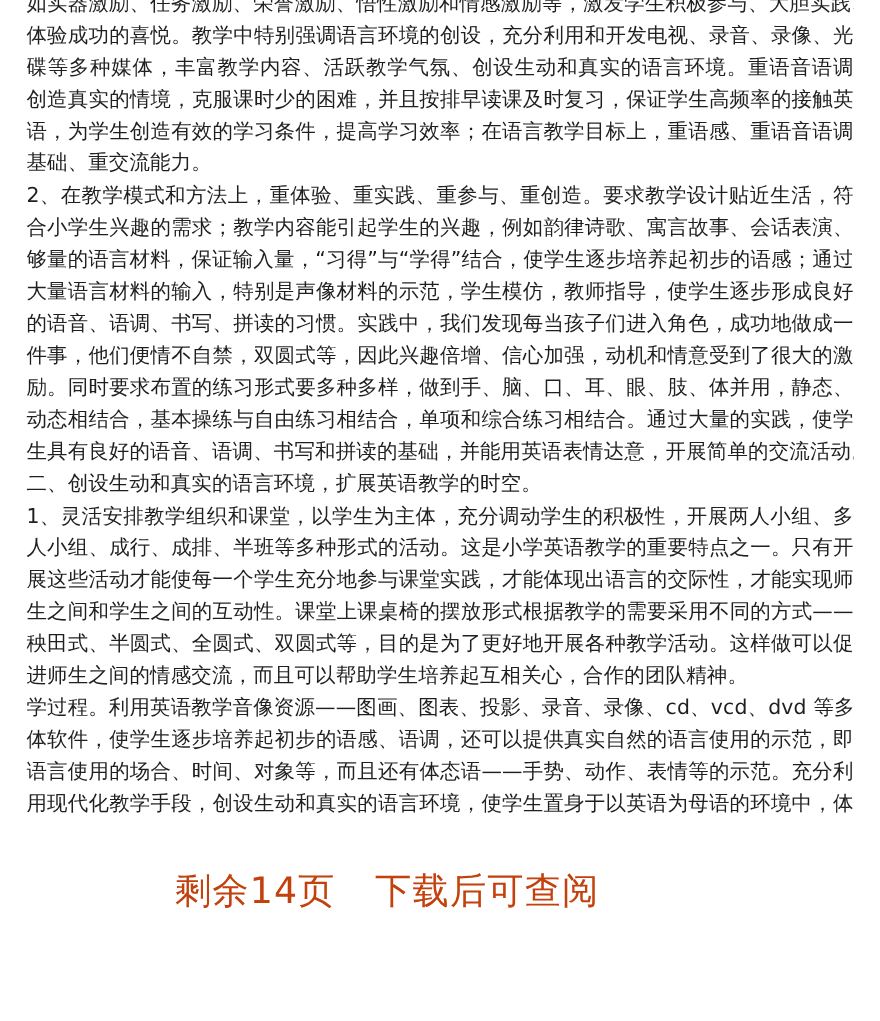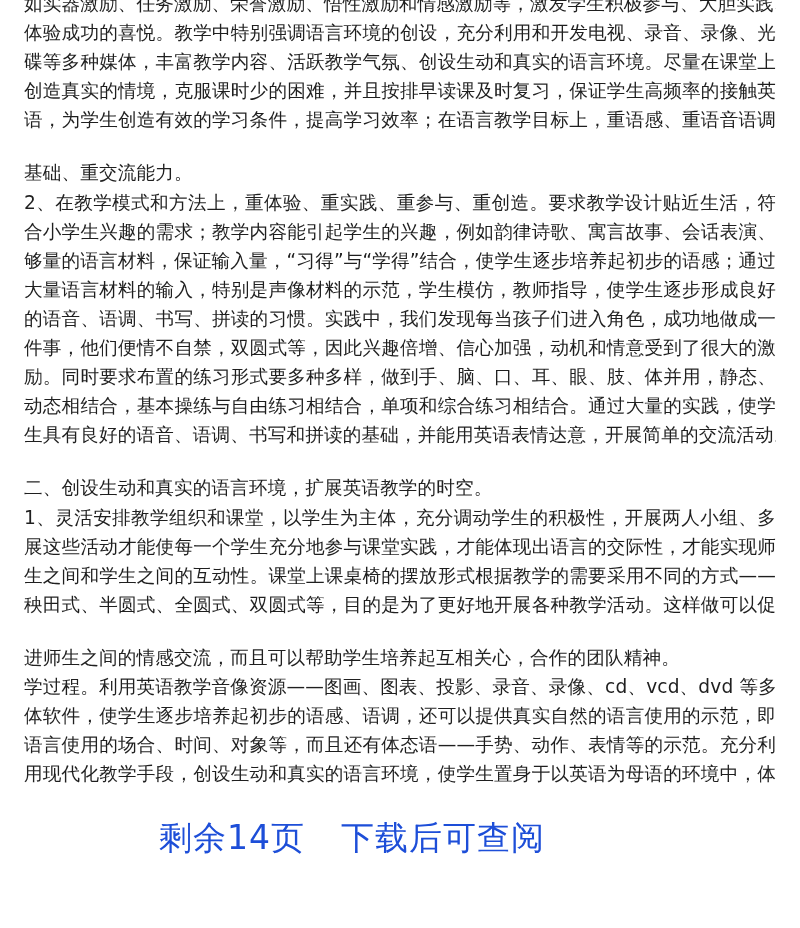--- a/index.html
+++ b/index.html
@@ -27,72 +27,72 @@
     .line {
       display: block;
       white-space: nowrap;
       text-align: justify;
       text-align-last: justify;
       height: 29.1px;
       overflow: hidden;
     }
     .line.last {
       text-align-last: left;
-      margin-top: 24px;
     }
     .watermark {
       position: absolute;
       color: rgba(180, 180, 180, 0.18);
       font-size: 40px;
       transform: rotate(-45deg);
       pointer-events: none;
       white-space: nowrap;
     }
     .more-banner {
       position: absolute;
       left: 0;
-      top: 808px;
+      top: 780px;
       width: 704px;
       height: 60px;
       text-align: center;
       font-size: 33px;
       line-height: 60px;
-      color: #1d4ed8;
+      color: #c2410c;
       letter-spacing: 1px;
     }
     .more-banner .gap {
       display: inline-block;
       width: 36px;
     }
   </style>
 </head>
 <body>
 
 <div class="watermark" style="left:130px; top:250px;">&nbsp;</div>
 <div class="watermark" style="left:420px; top:80px;">&nbsp;</div>
 <div class="watermark" style="left:330px; top:660px;">&nbsp;</div>
 
 <div class="doc">
   <span class="line">如实器激励、任务激励、荣誉激励、悟性激励和情感激励等，激发学生积极参与、大胆实践、</span>
   <span class="line">体验成功的喜悦。教学中特别强调语言环境的创设，充分利用和开发电视、录音、录像、光</span>
-  <span class="line">碟等多种媒体，丰富教学内容、活跃教学气氛、创设生动和真实的语言环境。尽量在课堂上</span>
+  <span class="line">碟等多种媒体，丰富教学内容、活跃教学气氛、创设生动和真实的语言环境。重语音语调</span>
   <span class="line">创造真实的情境，克服课时少的困难，并且按排早读课及时复习，保证学生高频率的接触英</span>
   <span class="line">语，为学生创造有效的学习条件，提高学习效率；在语言教学目标上，重语感、重语音语调</span>
   <span class="line last">基础、重交流能力。</span>
   <span class="line">2、在教学模式和方法上，重体验、重实践、重参与、重创造。要求教学设计贴近生活，符</span>
   <span class="line">合小学生兴趣的需求；教学内容能引起学生的兴趣，例如韵律诗歌、寓言故事、会话表演、</span>
   <span class="line">够量的语言材料，保证输入量，“习得”与“学得”结合，使学生逐步培养起初步的语感；通过</span>
   <span class="line">大量语言材料的输入，特别是声像材料的示范，学生模仿，教师指导，使学生逐步形成良好</span>
   <span class="line">的语音、语调、书写、拼读的习惯。实践中，我们发现每当孩子们进入角色，成功地做成一</span>
   <span class="line">件事，他们便情不自禁，双圆式等，因此兴趣倍增、信心加强，动机和情意受到了很大的激</span>
   <span class="line">励。同时要求布置的练习形式要多种多样，做到手、脑、口、耳、眼、肢、体并用，静态、</span>
   <span class="line">动态相结合，基本操练与自由练习相结合，单项和综合练习相结合。通过大量的实践，使学</span>
   <span class="line">生具有良好的语音、语调、书写和拼读的基础，并能用英语表情达意，开展简单的交流活动。</span>
   <span class="line last">二、创设生动和真实的语言环境，扩展英语教学的时空。</span>
   <span class="line">1、灵活安排教学组织和课堂，以学生为主体，充分调动学生的积极性，开展两人小组、多</span>
+  <span class="line">人小组、成行、成排、半班等多种形式的活动。这是小学英语教学的重要特点之一。只有开</span>
   <span class="line">展这些活动才能使每一个学生充分地参与课堂实践，才能体现出语言的交际性，才能实现师</span>
   <span class="line">生之间和学生之间的互动性。课堂上课桌椅的摆放形式根据教学的需要采用不同的方式——</span>
   <span class="line">秧田式、半圆式、全圆式、双圆式等，目的是为了更好地开展各种教学活动。这样做可以促</span>
   <span class="line last">进师生之间的情感交流，而且可以帮助学生培养起互相关心，合作的团队精神。</span>
   <span class="line">学过程。利用英语教学音像资源——图画、图表、投影、录音、录像、cd、vcd、dvd 等多媒</span>
   <span class="line">体软件，使学生逐步培养起初步的语感、语调，还可以提供真实自然的语言使用的示范，即</span>
   <span class="line">语言使用的场合、时间、对象等，而且还有体态语——手势、动作、表情等的示范。充分利</span>
   <span class="line">用现代化教学手段，创设生动和真实的语言环境，使学生置身于以英语为母语的环境中，体</span>
 </div>
 

